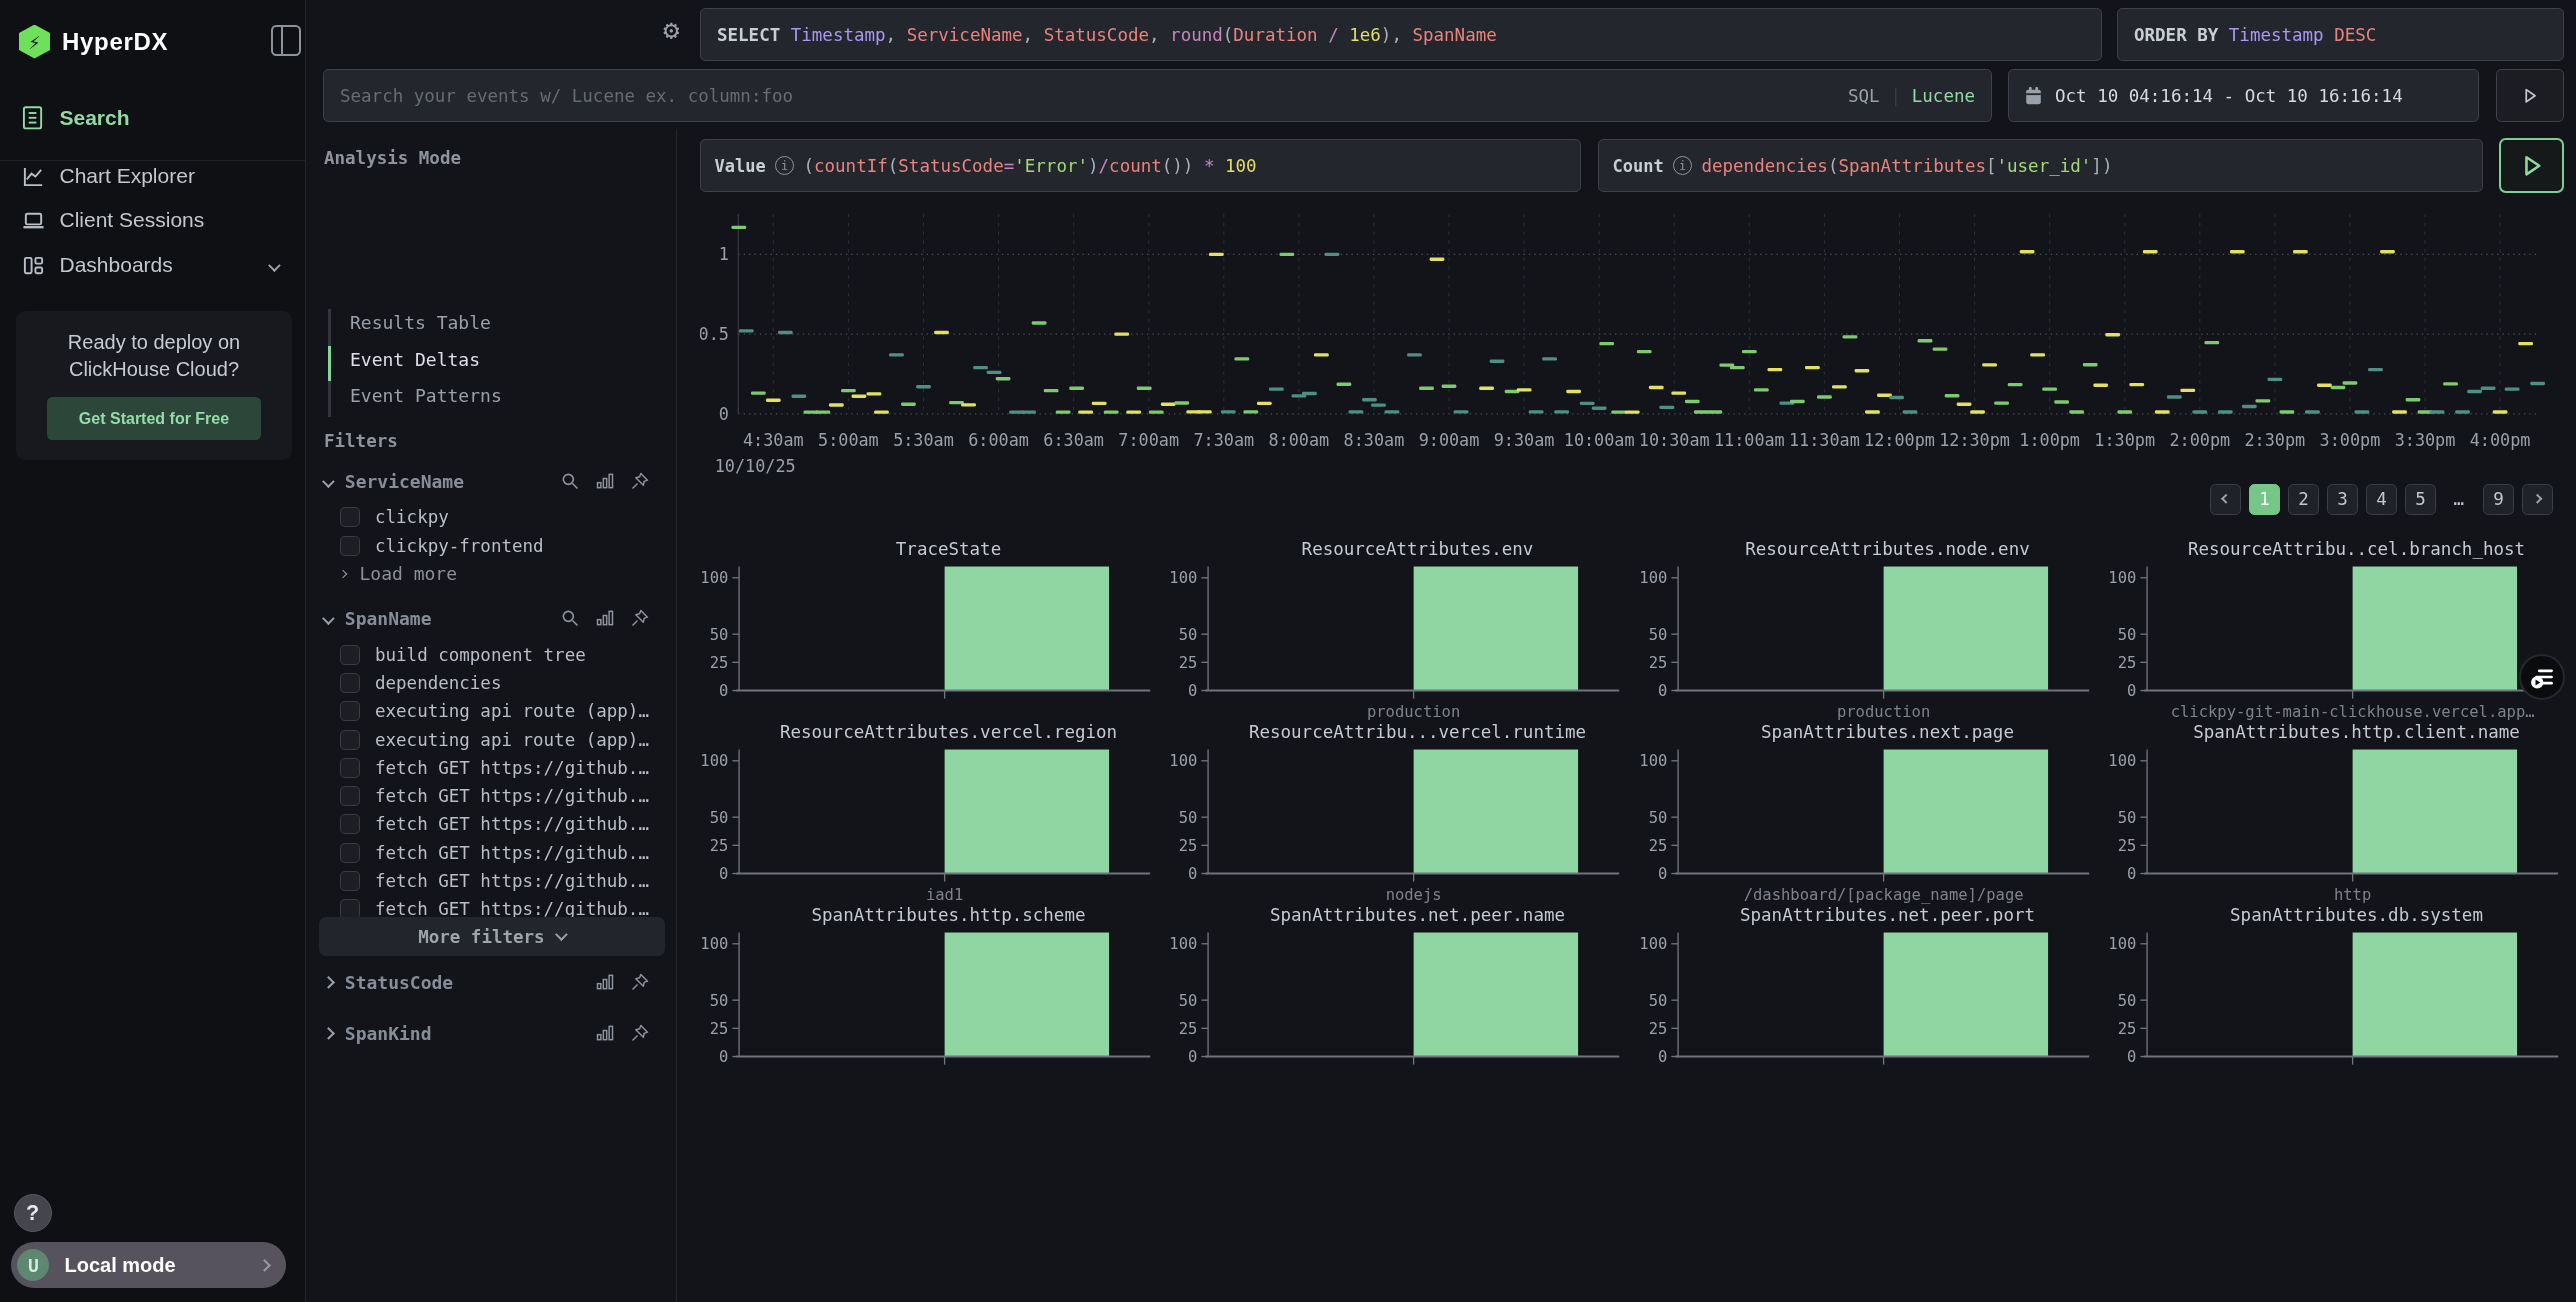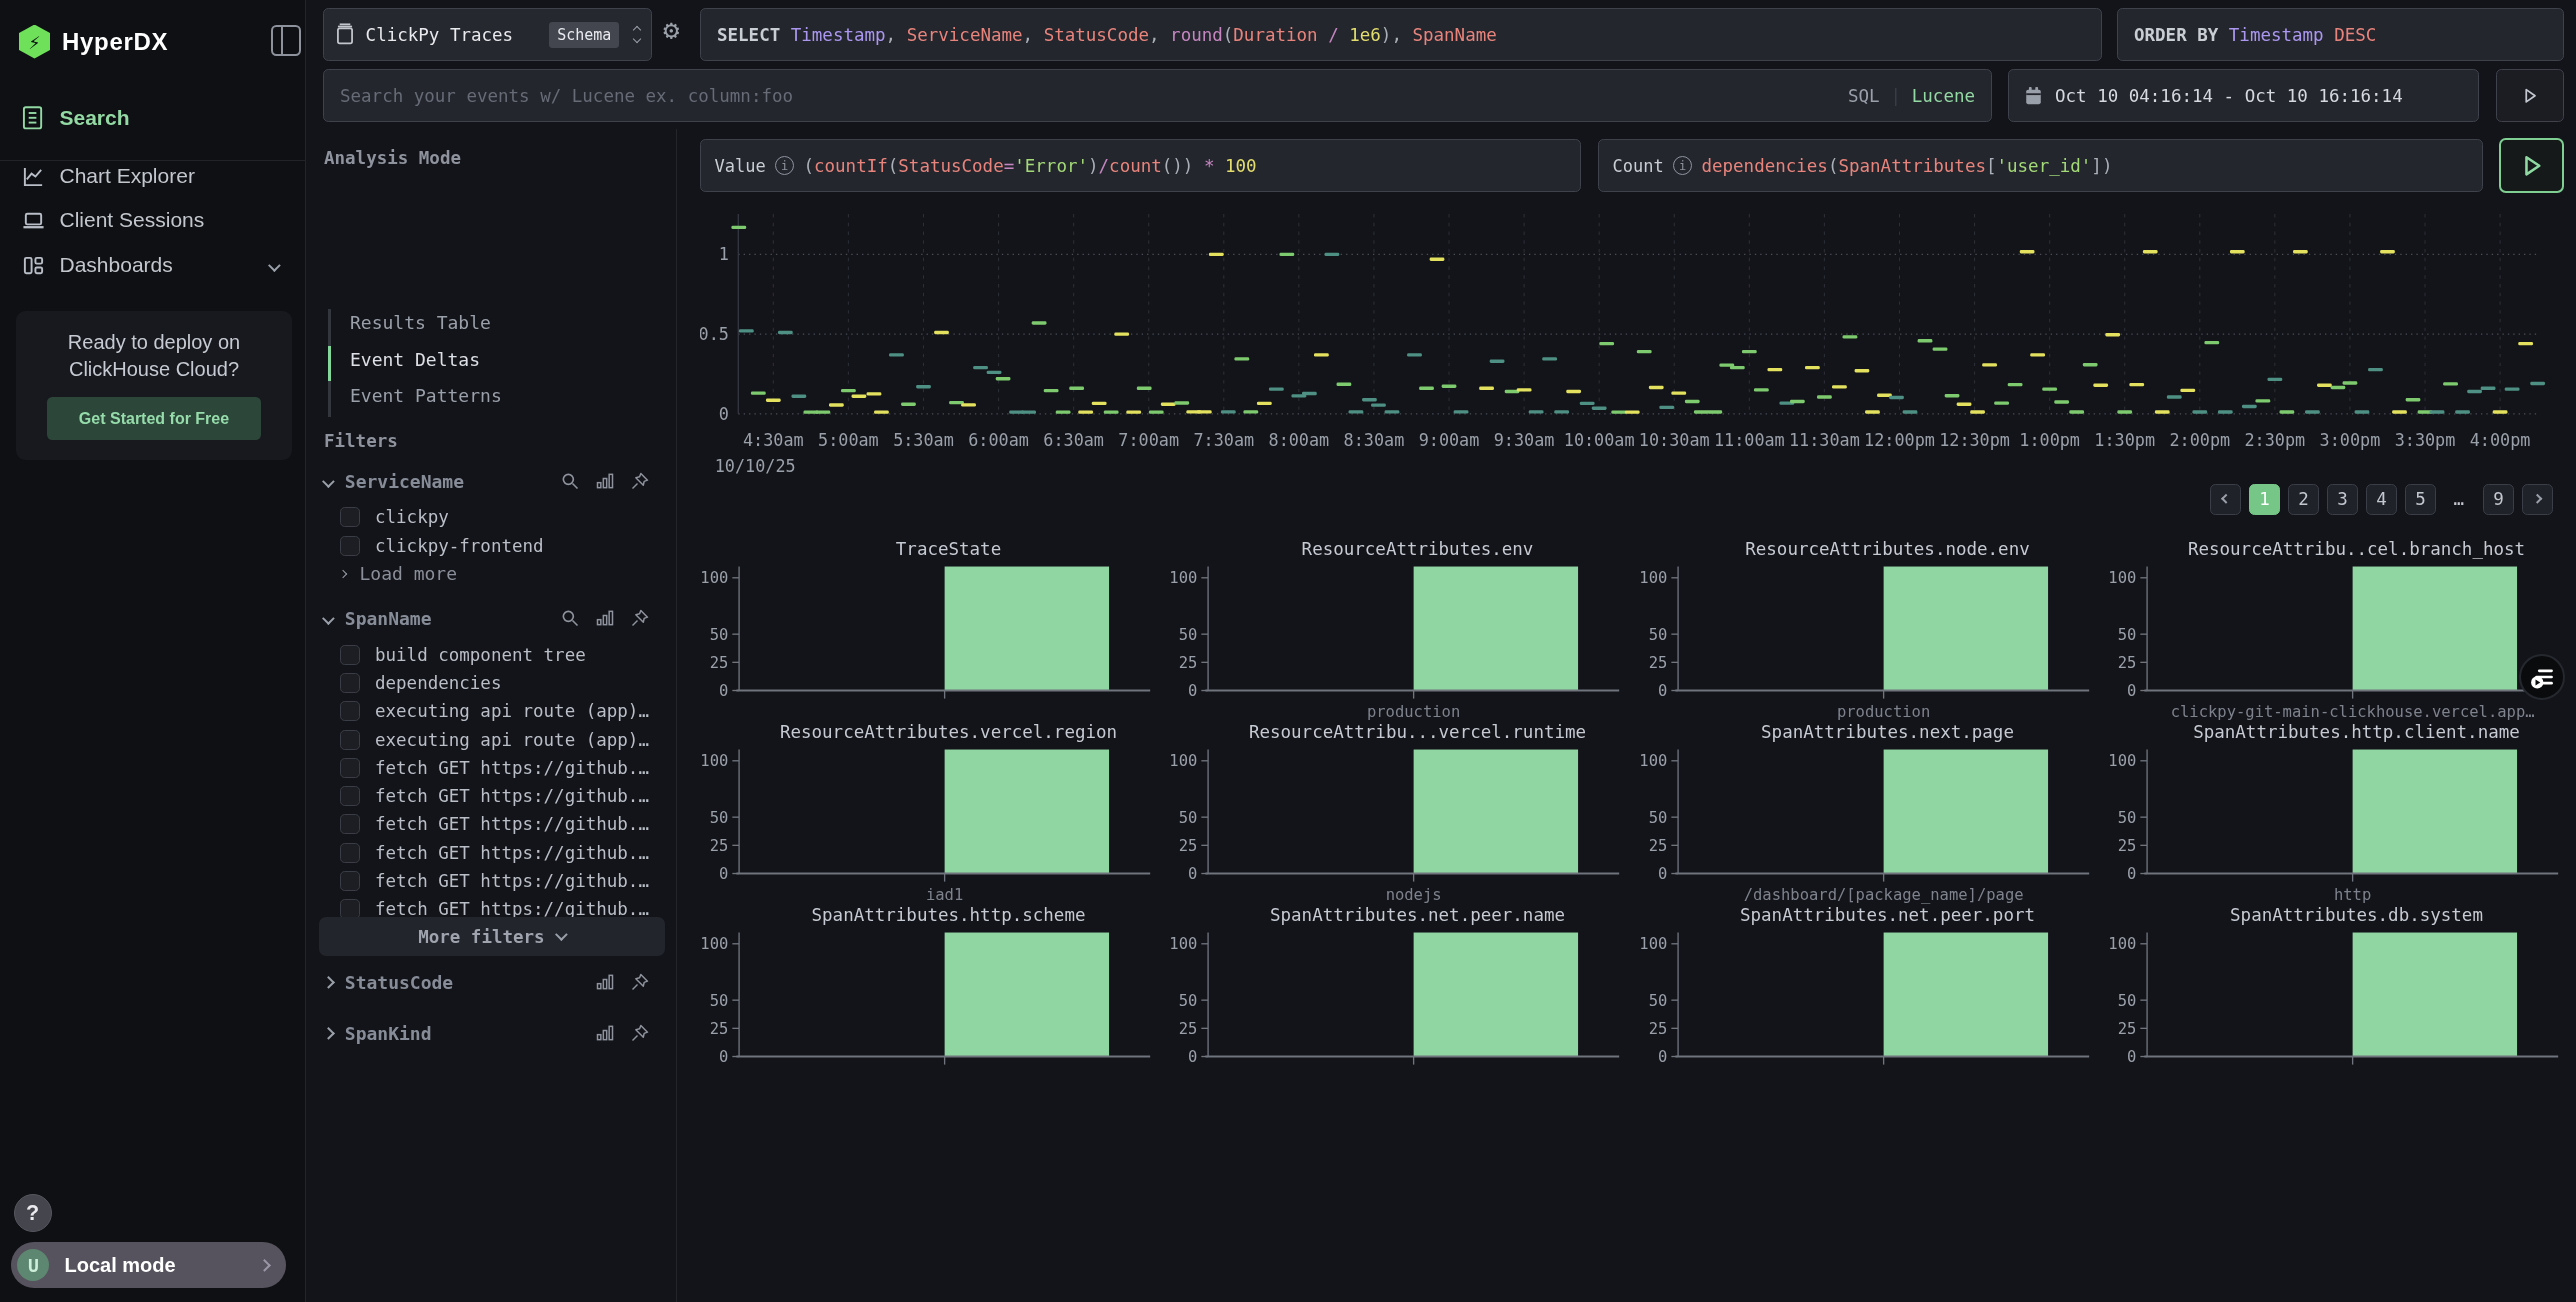--- a/index.html
+++ b/index.html
@@ -90,21 +90,21 @@
   #search-modes { margin-left:auto; display:flex; gap:10.8px; align-items:center; }
   #mode-sql { color:#9aa0a9; }
   .mode-sep { color:#3a3d45; }
   #mode-lucene { color:#93d9a3; }
   #date-box { left:2008px; top:69px; width:471px; height:53px; padding:0 15px; gap:12px; color:#d6d9df; }
   #play-small { left:2496px; top:69px; width:68px; height:53px; justify-content:center; background:#1b1d23; }
 
   
   #value-box { left:700px; top:139px; width:881px; height:53px; padding:0 13.5px; gap:9.4px; }
   #count-box { left:1598px; top:139px; width:885px; height:53px; padding:0 13.5px; gap:9.4px; }
-  .metric-label { font-size:17px; font-weight:normal; color:#c9cdd4; }
+  .metric-label { font-size:17px; font-weight:bold; color:#c9cdd4; }
   .info-icon { width:19px; height:19px; border:1.3px solid #8e939d; border-radius:50%; color:#8e939d;
     font-size:12px; display:inline-flex; align-items:center; justify-content:center; flex:0 0 auto; }
   #play-big { position:absolute; left:2499px; top:138px; width:65px; height:55px; border:2px solid #7fcf93; border-radius:6.7px;
     background:#15191a; display:flex; align-items:center; justify-content:center; }
 
   
   #main-chart { position:absolute; left:700px; top:202px; width:1865px; height:277px; }
   #pagination { position:absolute; left:2210px; top:482px; width:350px; height:34px; display:flex; gap:8px; align-items:center; }
   .page-btn { width:31px; height:31px; border:1.3px solid #3b3e46; background:#202229; border-radius:5.4px; color:#c3c7cf;
     font-size:17.5px; font-family:"DejaVu Sans Mono", monospace; display:flex; align-items:center; justify-content:center; }
@@ -178,33 +178,20 @@
     </div>
 
     <div id="help-btn">?</div>
     <div id="user-pill">
       <span id="user-avatar">U</span>
       <span id="user-label">Local mode</span>
       <span class="chev right"></span>
     </div>
   </aside>
 
-  <div id="source-select" class="inputbox">
-    <svg width="20" height="23" viewBox="0 0 22 26">
-      <rect x="3" y="6" width="16" height="17" rx="2" fill="none" stroke="#c3c7cd" stroke-width="2"></rect>
-      <line x1="3" y1="4" x2="19" y2="4" stroke="#c3c7cd" stroke-width="2"></line>
-      <line x1="5" y1="1.5" x2="17" y2="1.5" stroke="#c3c7cd" stroke-width="2"></line>
-    </svg>
-    <span id="source-name">ClickPy Traces</span>
-    <span id="schema-badge">Schema</span>
-    <span class="updown">
-      <span class="chev small up"></span>
-        <span class="chev small down"></span>
-    </span>
-  </div>
   <div id="gear-btn">⚙</div>
 
   <div id="sql-select" class="inputbox">
     <span><span class="tok-kw">SELECT </span><span class="tok-purple">Timestamp</span><span class="tok-plain">, </span><span class="tok-salmon">ServiceName</span><span class="tok-plain">, </span><span class="tok-salmon">StatusCode</span><span class="tok-plain">, </span><span class="tok-op">round</span><span class="tok-plain">(</span><span class="tok-salmon">Duration</span><span class="tok-op"> / </span><span class="tok-yellow">1e6</span><span class="tok-plain">)</span><span class="tok-plain">, </span><span class="tok-salmon">SpanName</span></span>
   </div>
   <div id="orderby-box" class="inputbox">
     <span><span class="tok-kw">ORDER BY </span><span class="tok-purple">Timestamp</span><span class="tok-salmon"> DESC</span></span>
   </div>
 
   <div id="search-box" class="inputbox">

